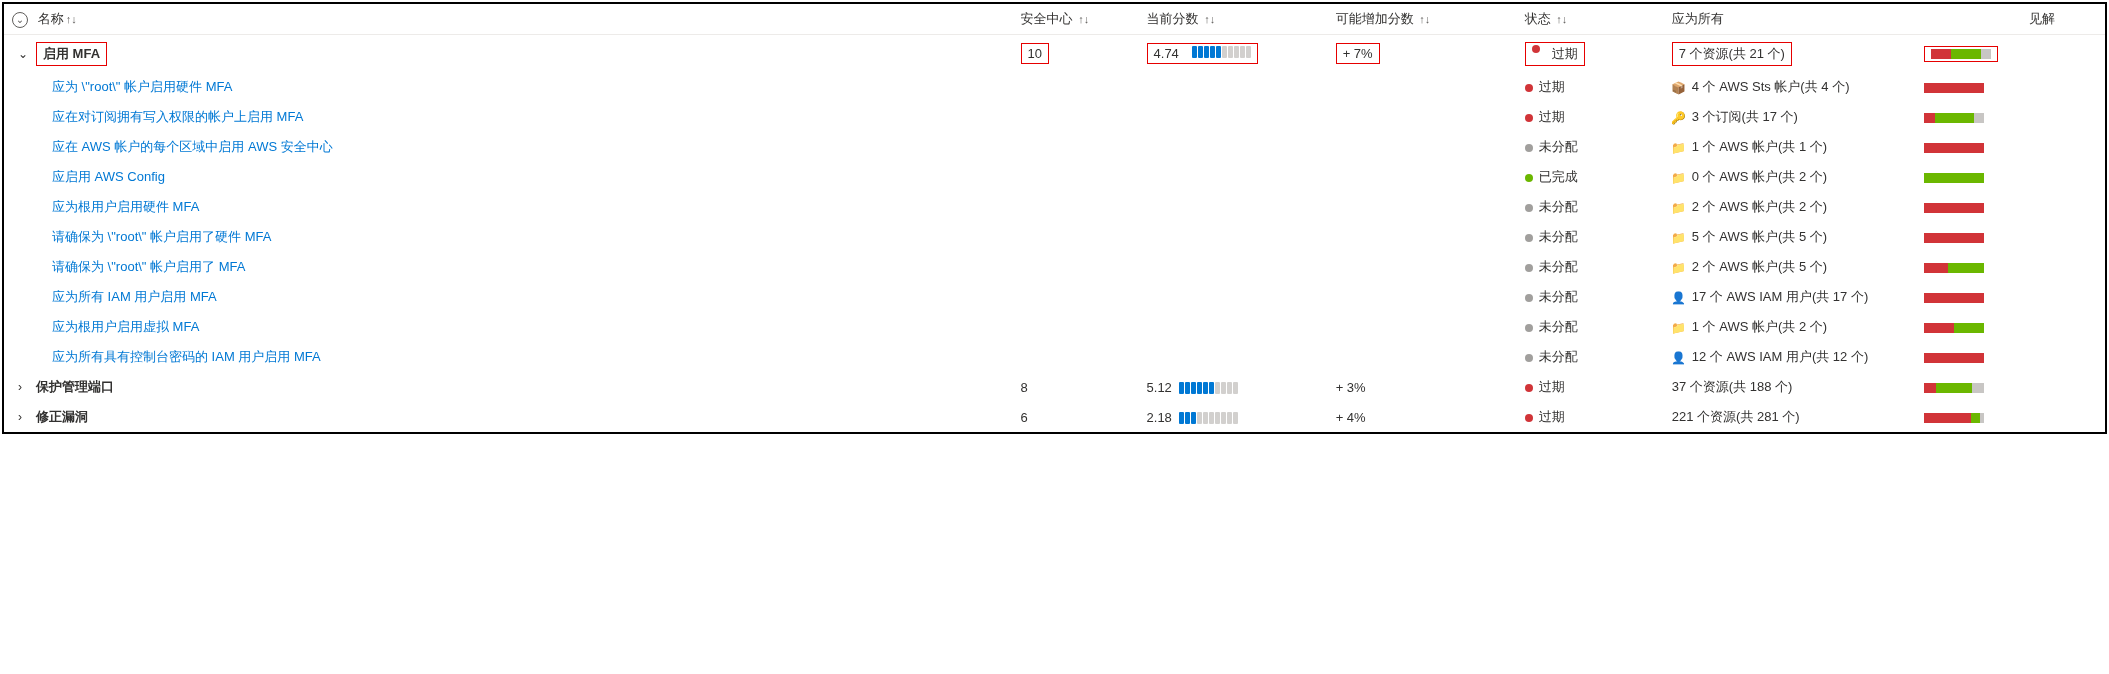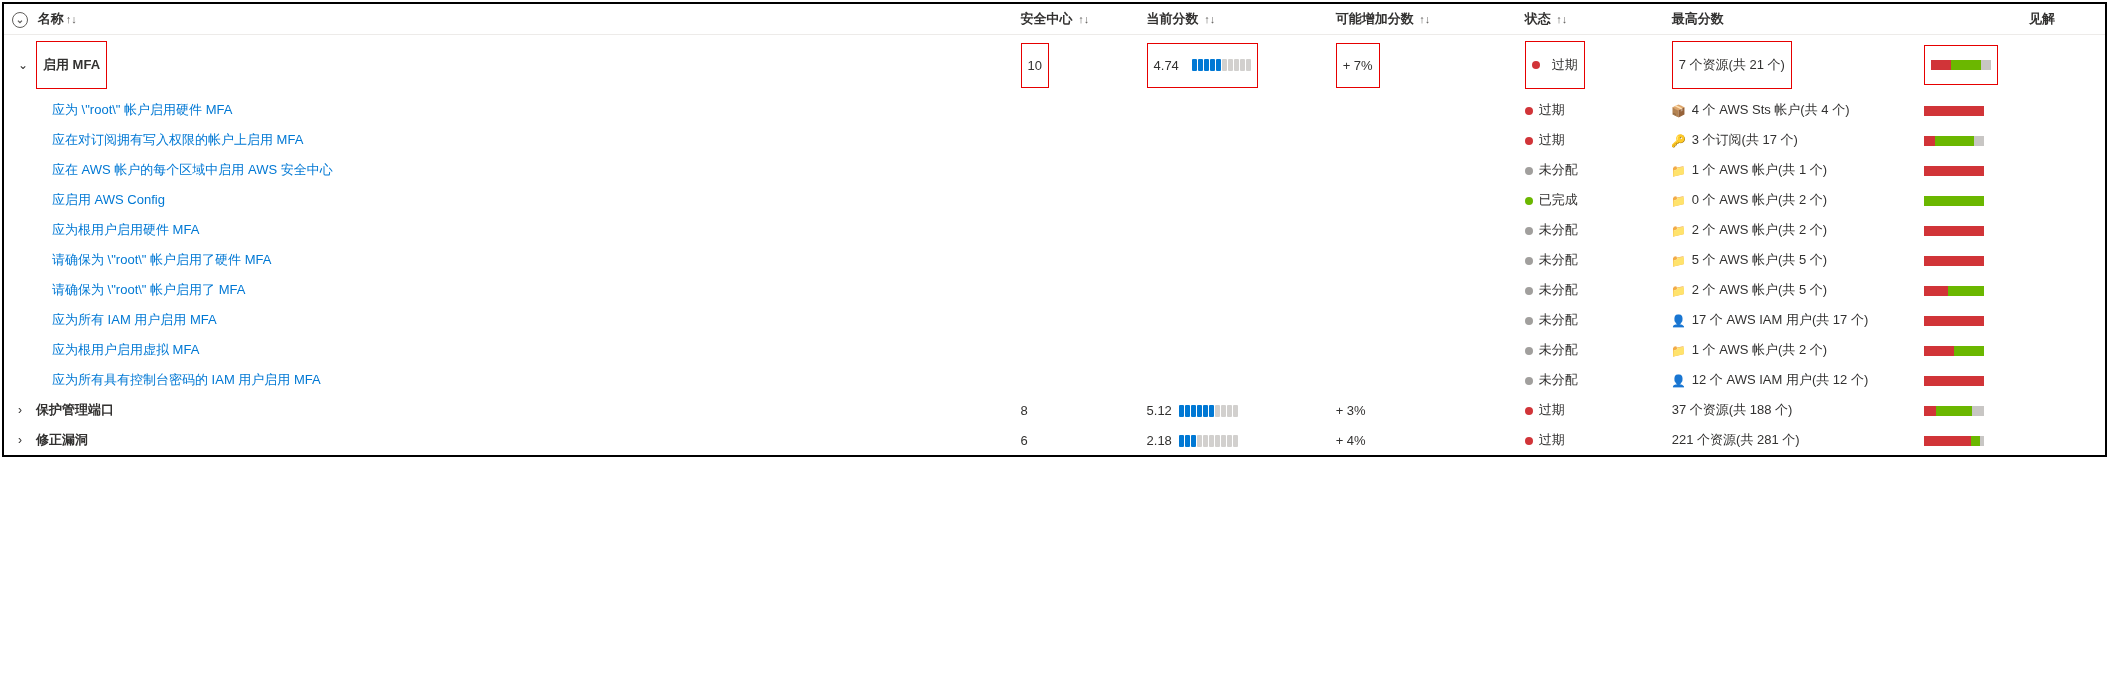--- a/index.html
+++ b/index.html
@@ -22,21 +22,21 @@
     }
     th, td {
       text-align: left;
       padding: 6px 8px;
       vertical-align: middle;
       white-space: nowrap;
       overflow: hidden;
       text-overflow: ellipsis;
     }
     thead th {
-      font-weight: 700;
+      font-weight: 400;
       color: #323130;
       border-bottom: 1px solid #edebe9;
       font-size: 13px;
     }
     .sort-arrows { color: #605e5c; font-size: 11px; margin-left: 2px; }
     .chevron-header {
       display: inline-flex;
       align-items: center;
       justify-content: center;
       width: 16px; height: 16px;
@@ -58,23 +58,23 @@
       font-weight: 600;
     }
     .link {
       color: #0078d4;
       cursor: pointer;
     }
     .indent-child { padding-left: 48px; }
     .indent-group { padding-left: 14px; }
     .red-box {
       border: 1px solid #e60000;
-      padding: 14px 6px;
+      padding: 2px 6px;
       display: inline-flex;
-      align-items: center;
+      align-items: flex-start;
       gap: 6px;
     }
     .score-bar {
       display: inline-flex;
       gap: 1px;
       vertical-align: middle;
     }
     .score-seg {
       width: 5px; height: 12px;
       border-radius: 1px;
@@ -148,21 +148,21 @@
   <thead>
     <tr>
       <th>
         <span class="chevron-header">⌄</span>
         <span>名称</span><span class="sort-arrows">↑↓</span>
       </th>
       <th><span>安全中心</span> <span class="sort-arrows">↑↓</span></th>
       <th><span>当前分数</span> <span class="sort-arrows">↑↓</span></th>
       <th><span>可能增加分数</span> <span class="sort-arrows">↑↓</span></th>
       <th><span>状态</span> <span class="sort-arrows">↑↓</span></th>
-      <th colspan="2"><span>最高分数</span></th>
+      <th colspan="2"><span>应为所有</span></th>
       <th><span>见解</span></th>
     </tr>
   </thead>
   <tbody id="tbody">
         <tr>
           <td class="indent-group"><span class="expander">⌄</span><span class="red-box">
               <span class="group-name">启用 MFA</span>
             </span></td>
           <td><span class="red-box">10</span></td>
           <td><span class="red-box">4.74&nbsp;&nbsp;<span class="score-bar">

